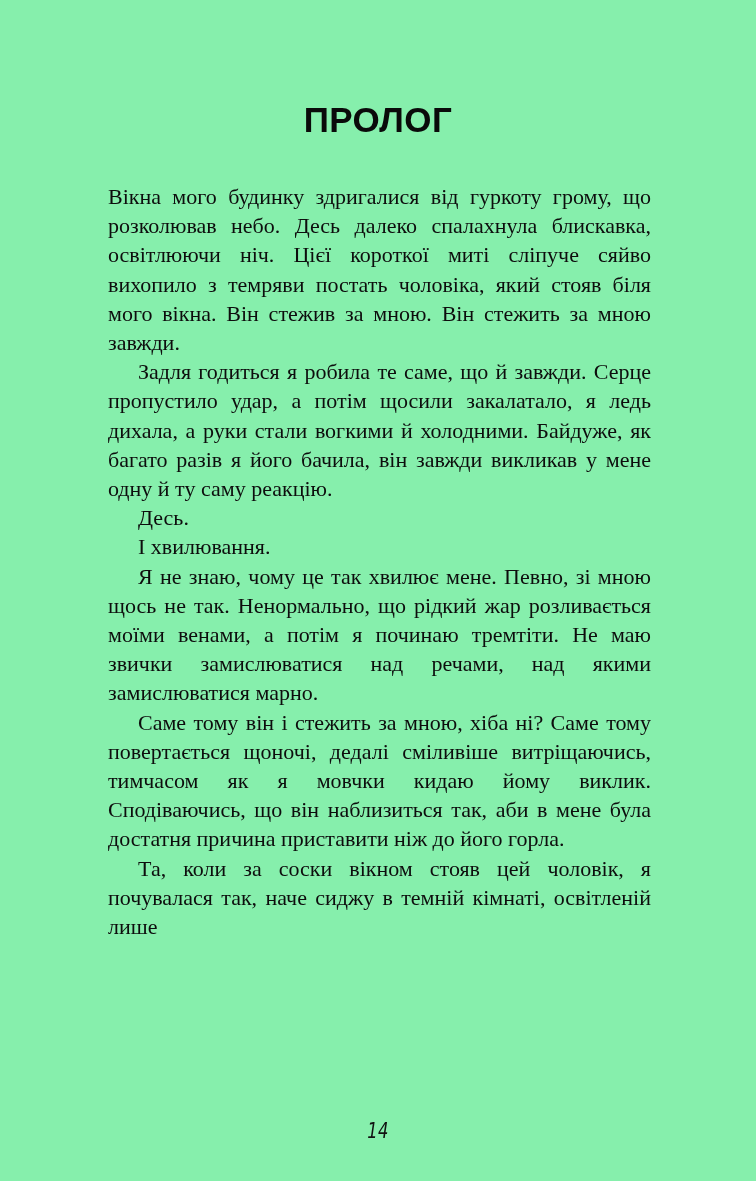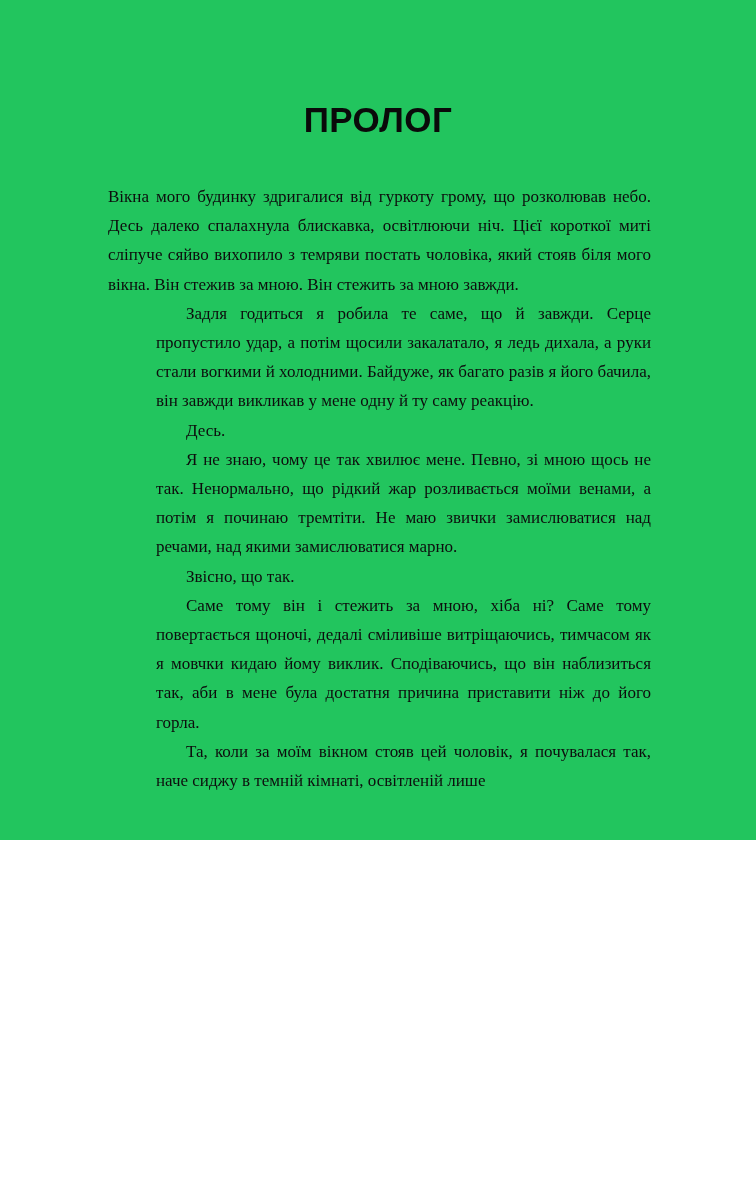--- a/index.html
+++ b/index.html
@@ -11,23 +11,23 @@
 
   body {
     font-family: "Liberation Serif", "DejaVu Serif", serif;
     color: #000000;
     -webkit-font-smoothing: antialiased;
   }
 
   .page {
     position: relative;
     width: 756px;
-    height: 840px;
+    height: 1181px;
     margin: 0 auto;
-    background: #22c55e;
+    background: #86efac;
     overflow: hidden;
     box-sizing: border-box;
   }
 
   .page-title {
     position: absolute;
     top: 100px;
     left: 0;
     width: 756px;
     text-align: center;
@@ -42,32 +42,31 @@
 
   .text-column {
     position: absolute;
     top: 182px;
     left: 108px;
     width: 543px;
   }
 
   .body-paragraph {
     margin: 0;
-    font-size: 17px;
+    font-size: 22px;
     line-height: 29.2px;
     text-align: justify;
     text-justify: inter-word;
     hyphens: manual;
     -webkit-hyphens: manual;
     color: #0d0d0d;
   }
 
   .body-paragraph.indent {
     text-indent: 30px;
-    margin-left: 48px;
   }
 
   .body-paragraph.no-indent {
     text-indent: 0;
   }
 
   .page-number {
     position: absolute;
     top: 1118px;
     left: 0;
@@ -91,28 +90,28 @@
   <h1 class="page-title">ПРОЛОГ</h1>
 
   <div class="text-column">
 
     <p class="body-paragraph no-indent">Вікна мого будинку здригалися від гуркоту грому, що розколював небо. Десь далеко спалахнула блискавка, освітлюючи ніч. Цієї короткої миті сліпуче сяйво вихопило з темряви постать чоловіка, який стояв біля мого вікна. Він стежив за мною. Він стежить за мною завжди.</p>
 
     <p class="body-paragraph indent">Задля годиться я робила те саме, що й завжди. Серце пропустило удар, а потім щосили закалатало, я ледь дихала, а руки стали вогкими й холодними. Байдуже, як багато разів я його бачила, він завжди викликав у мене одну й ту саму реакцію.</p>
 
     <p class="body-paragraph indent">Десь.</p>
 
+    <p class="body-paragraph indent">І хвилювання.</p>
 
     <p class="body-paragraph indent">Я не знаю, чому це так хвилює мене. Певно, зі мною щось не так. Ненормально, що рідкий жар розливається моїми венами, а потім я починаю тремтіти. Не маю звички замислюватися над речами, над якими замислюватися марно.</p>
 
 
-    <p class="body-paragraph indent">Звісно, що так.</p>
 
     <p class="body-paragraph indent">Саме тому він і стежить за мною, хіба ні? Саме тому повертається щоночі, дедалі сміливіше витріщаючись, тимчасом як я мовчки кидаю йому виклик. Сподіваючись, що він наблизиться так, аби в мене була достатня причина приставити ніж до його горла.</p>
 
 
-    <p class="body-paragraph indent">Та, коли за моїм вікном стояв цей чоловік, я почувалася так, наче сиджу в темній кімнаті, освітленій лише</p>
+    <p class="body-paragraph indent">Та, коли за соски вікном стояв цей чоловік, я почувалася так, наче сиджу в темній кімнаті, освітленій лише</p>
 
   </div>
 
   <div class="page-number">14</div>
 
 </div>
 
 </body></html>

